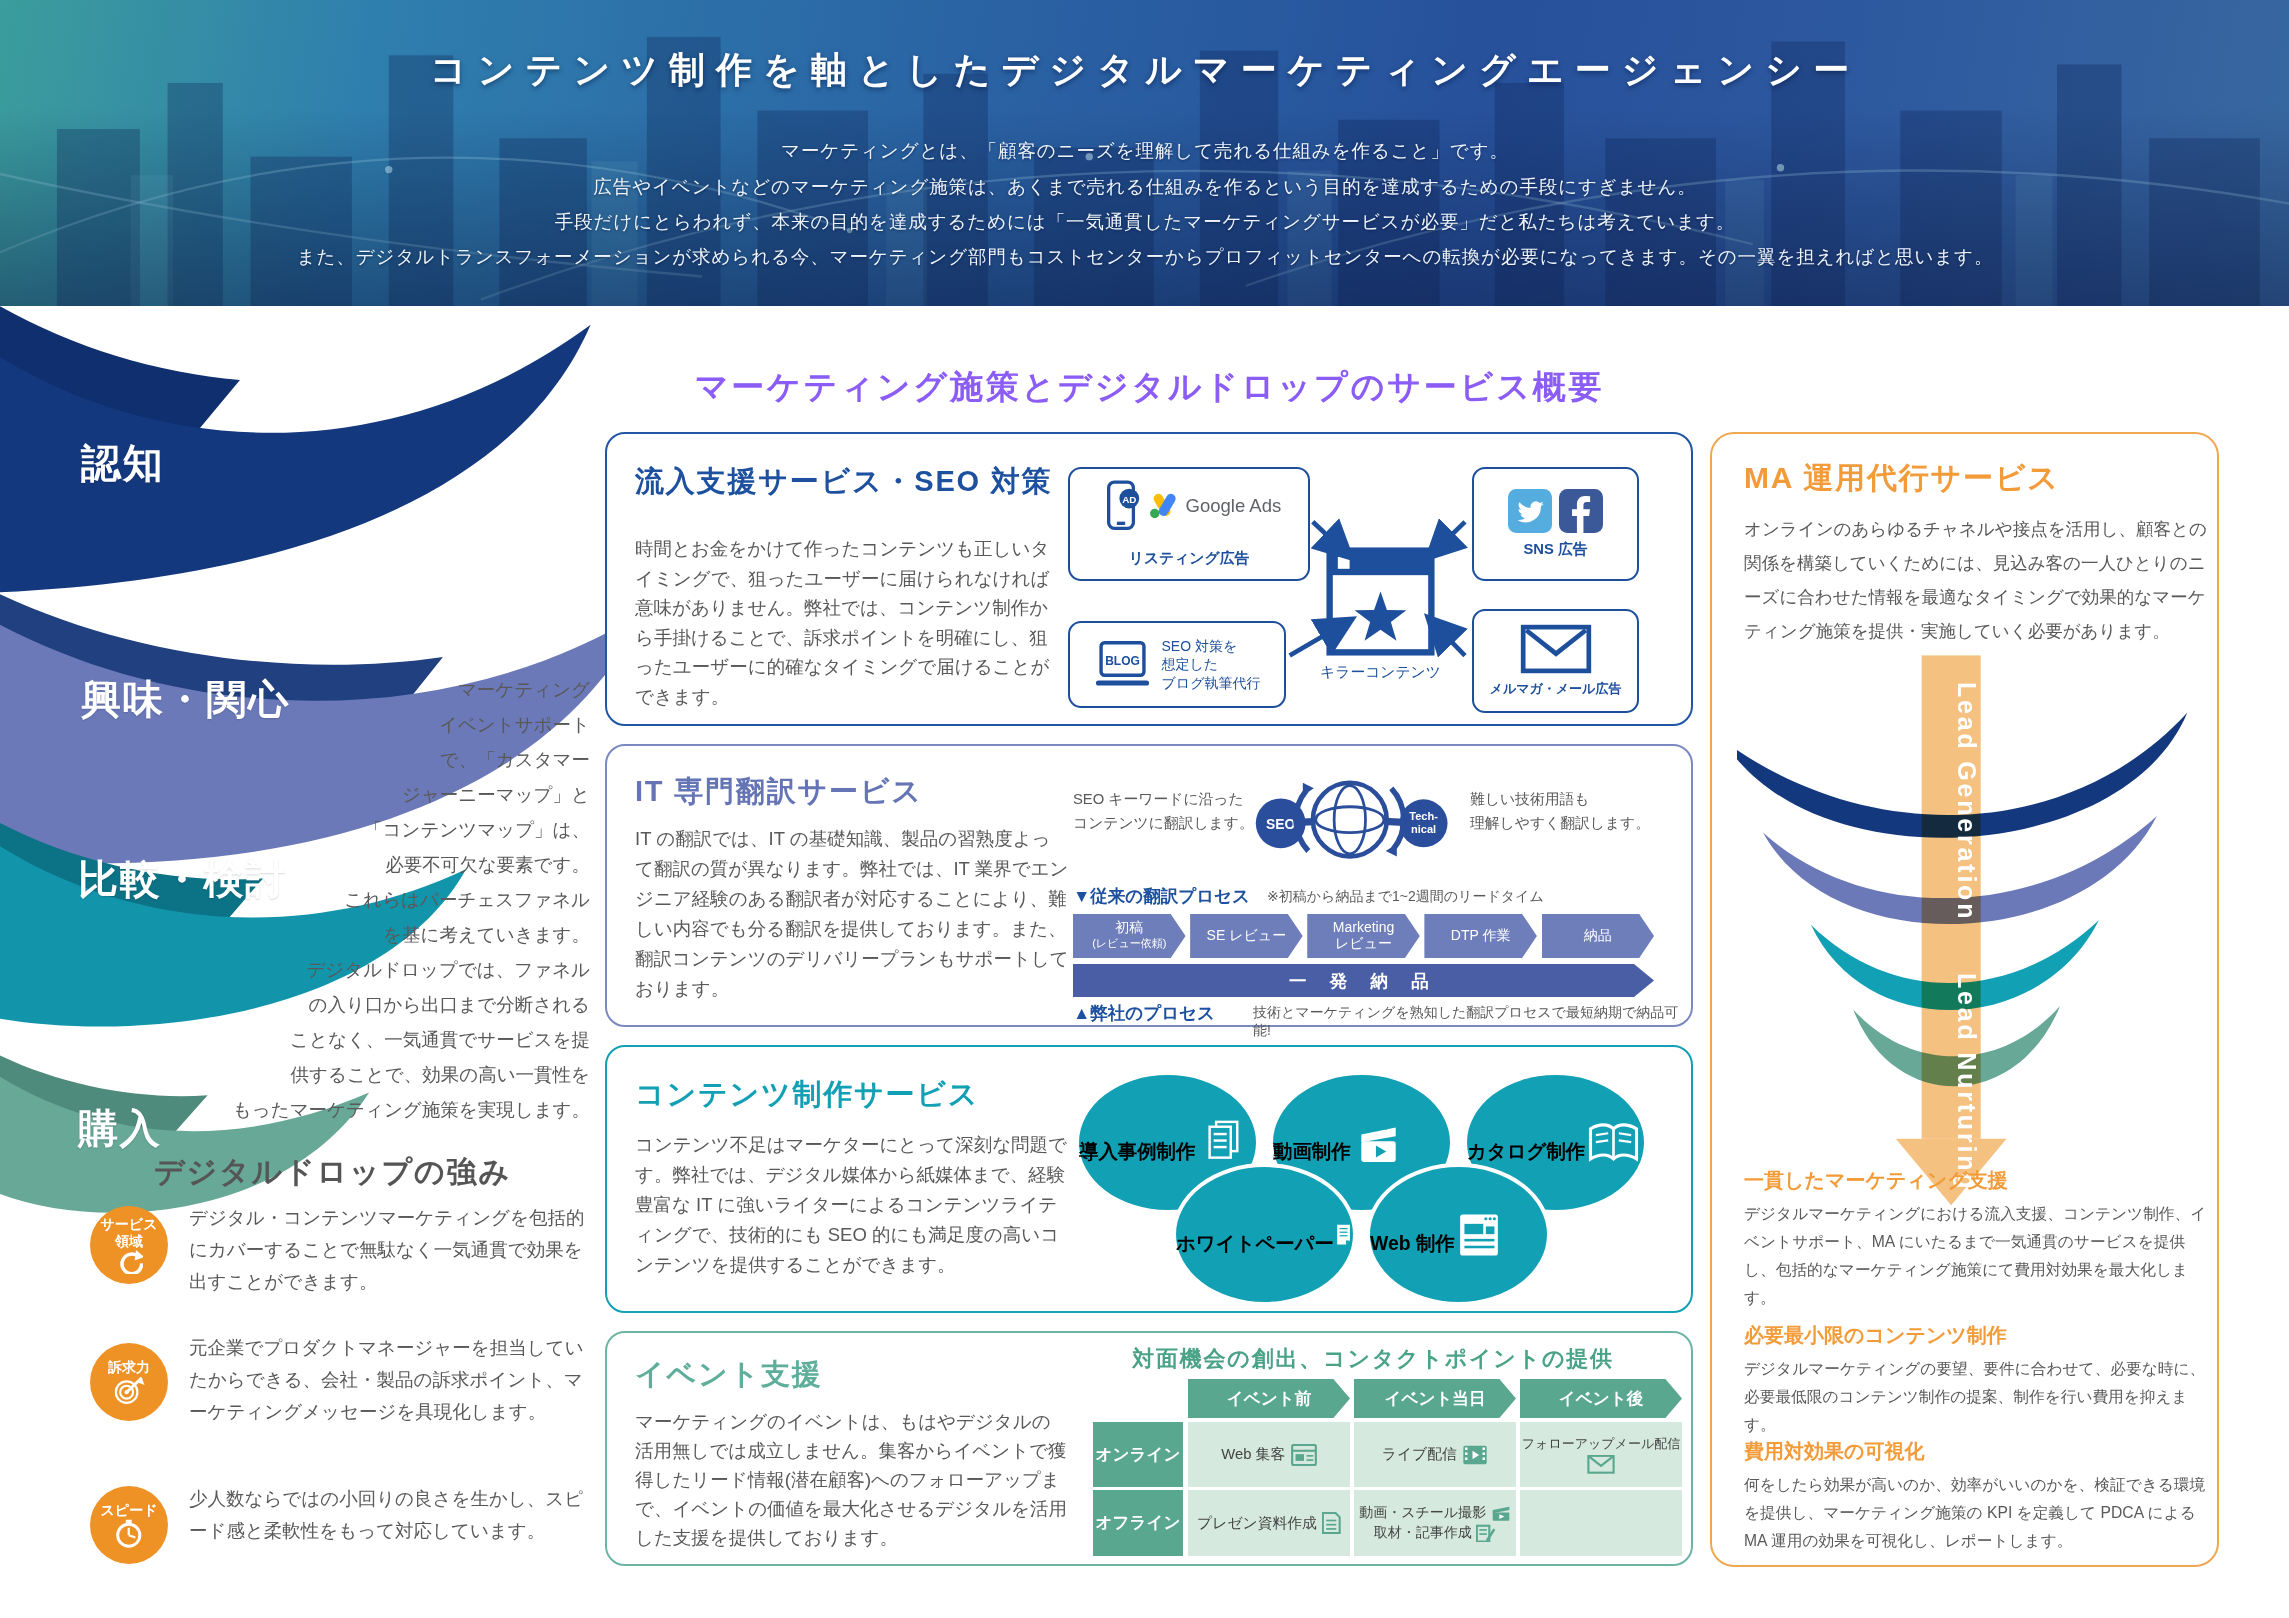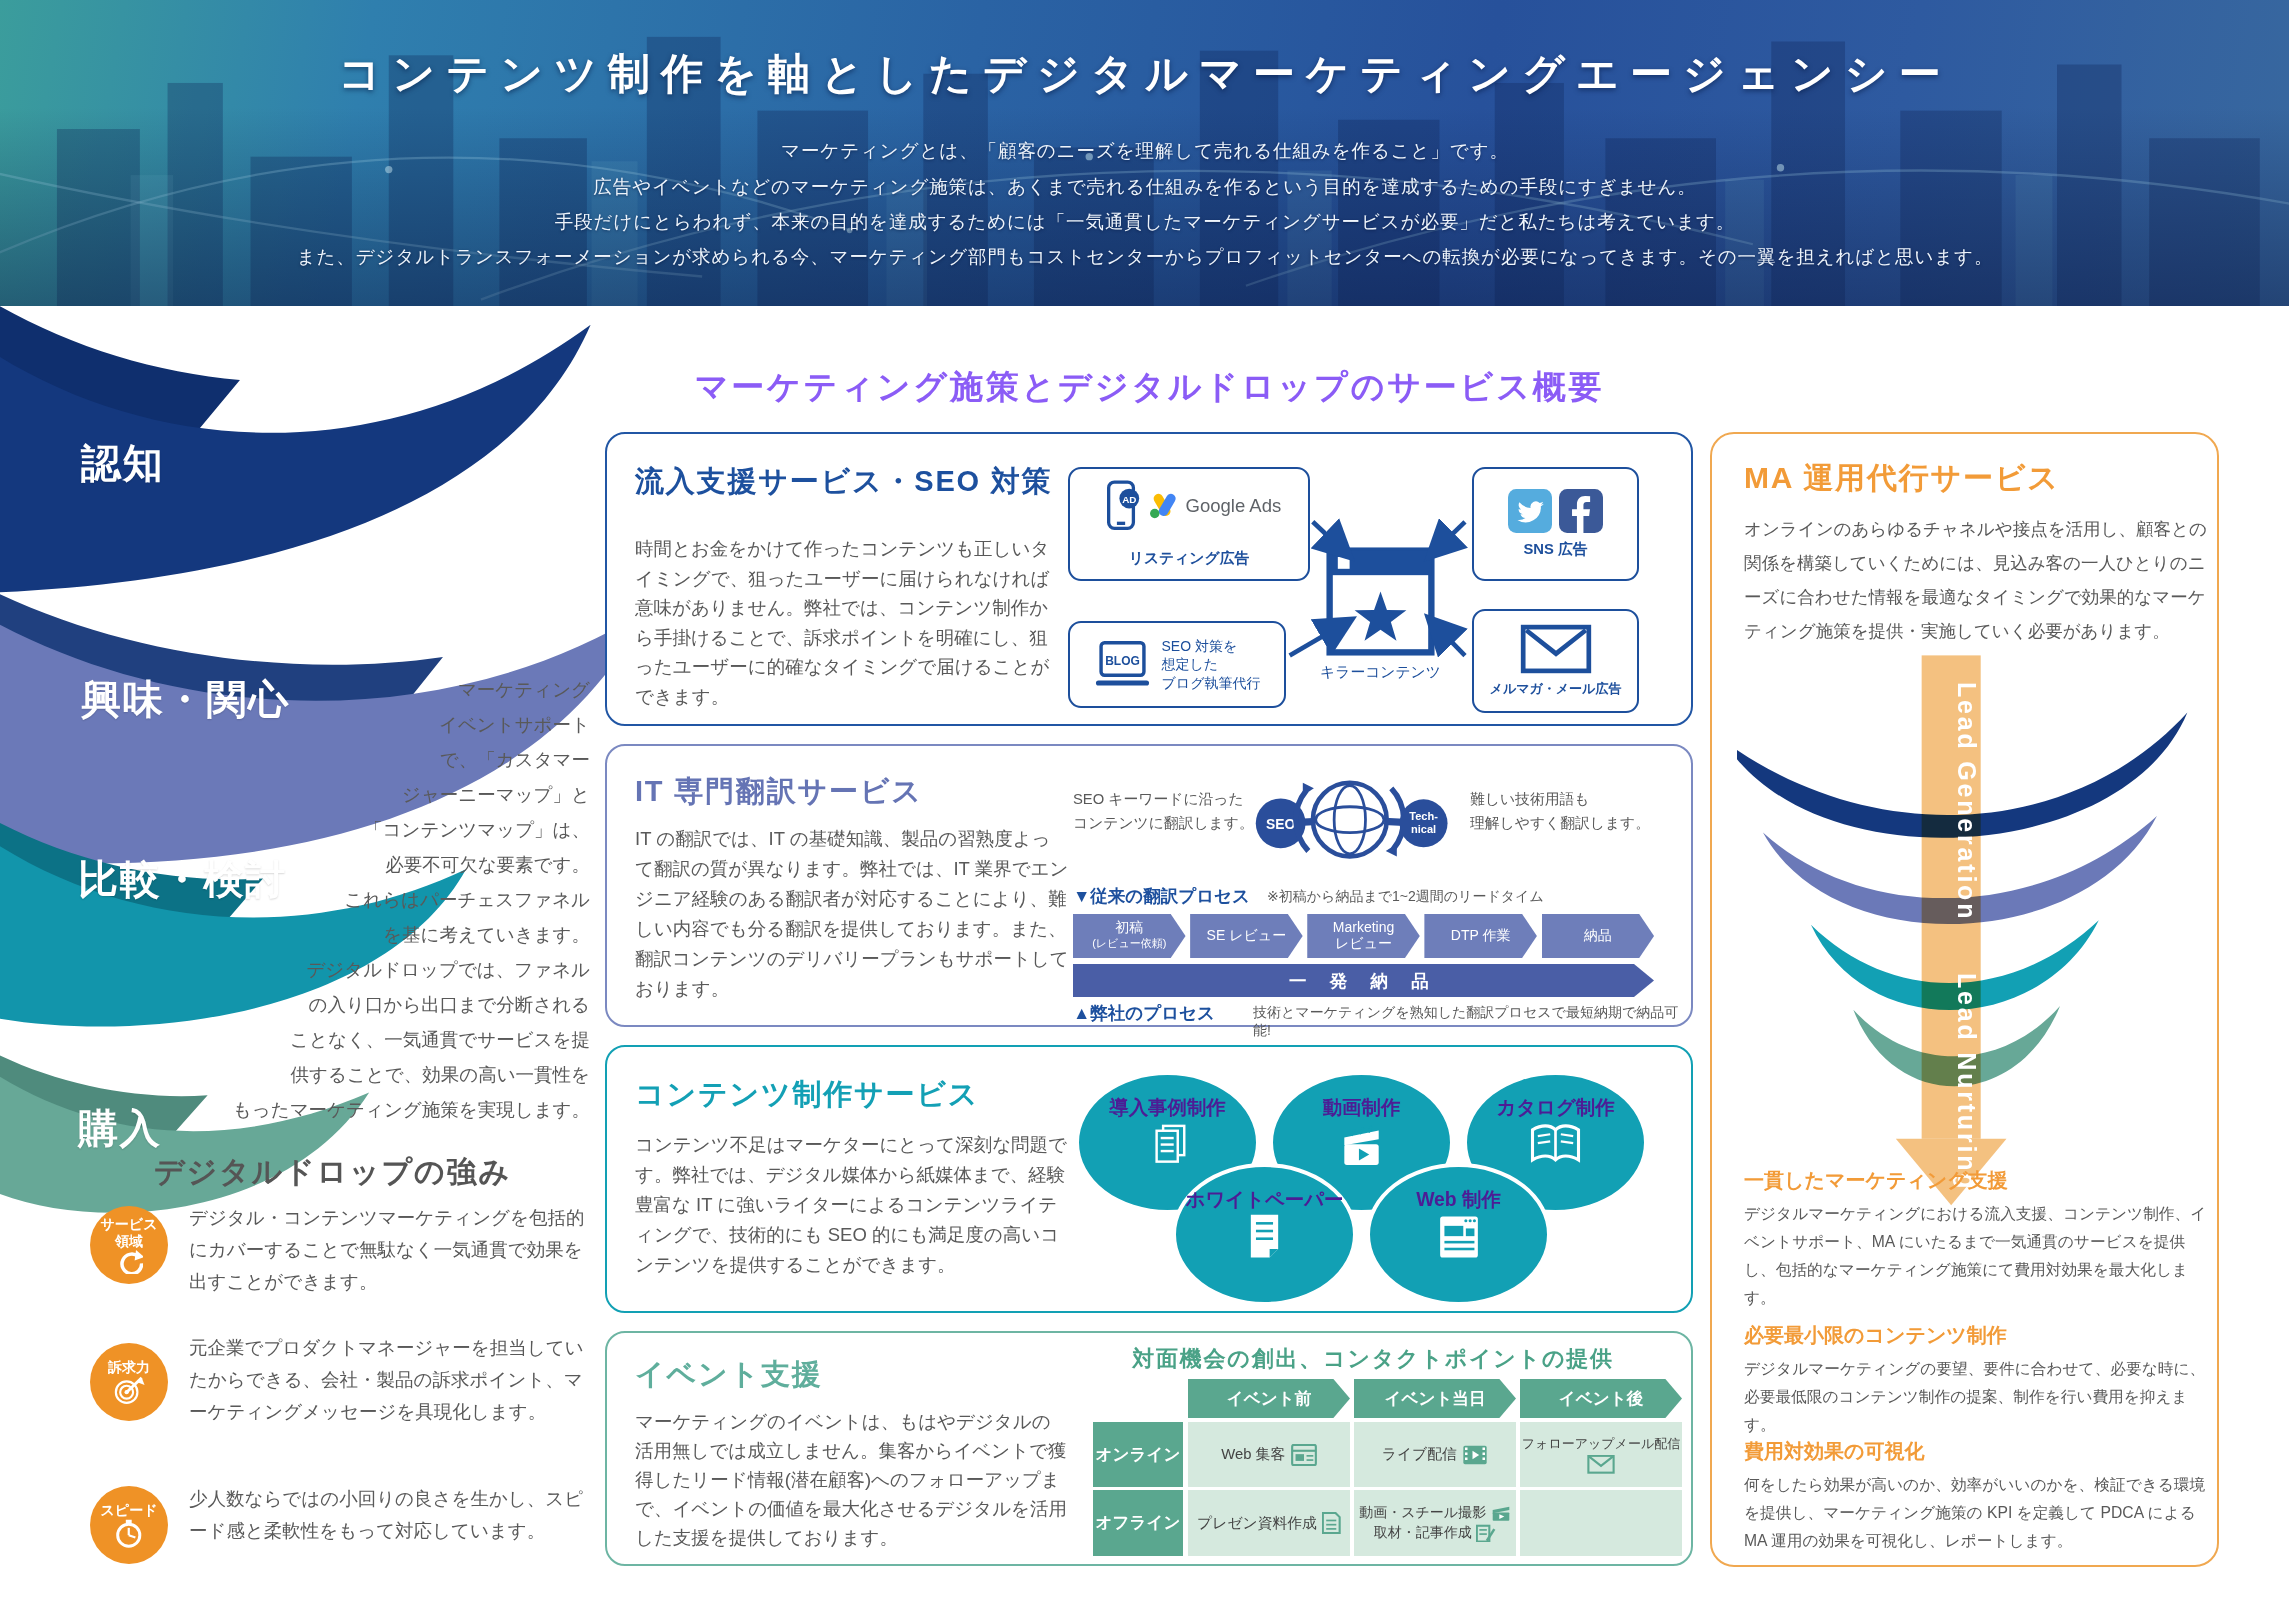--- a/index.html
+++ b/index.html
@@ -3,21 +3,21 @@
 <meta charset="utf-8">
 <style>
   html,body{margin:0;padding:0;background:#fff;}
   #page{position:relative;width:2290px;height:1619px;overflow:hidden;background:#fff;
         font-family:"Liberation Sans","DejaVu Sans",sans-serif;color:#595959;}
   .abs{position:absolute;}
   
   #header{left:0;top:0;width:2290px;height:306px;
     background:linear-gradient(100deg,#3b9d9c 0%,#2f7fae 16%,#2a63a4 42%,#27519b 64%,#2e5aa0 82%,#38689f 100%);}
   #header .darken{position:absolute;inset:0;background:linear-gradient(to bottom,rgba(0,0,0,0) 35%,rgba(10,24,66,.45) 100%);}
-  .hdr-title{left:0;top:46px;width:2290px;text-align:center;color:#fff;font-size:42px;font-weight:bold;letter-spacing:11px;text-shadow:0 1.8px 5.5px rgba(0,20,60,.55);}
+  .hdr-title{left:0;top:46px;width:2290px;text-align:center;color:#fff;font-size:36px;font-weight:bold;letter-spacing:11px;text-shadow:0 1.8px 5.5px rgba(0,20,60,.55);}
   .hdr-line{left:0;width:2290px;text-align:center;color:#eef4fb;font-size:18.5px;letter-spacing:0.9px;text-shadow:0 0.9px 2.8px rgba(0,20,60,.6);}
   
   .stage{color:#fff;font-weight:bold;font-size:40px;letter-spacing:1.8px;text-shadow:0 0.9px 1.8px rgba(0,0,0,.15);}
   .funnel-par div{font-size:18.5px;line-height:35px;color:#595959;}
   .strength-title{font-size:30px;font-weight:bold;color:#555;letter-spacing:1.8px;}
   .badge{border-radius:50%;background:#ef9226;color:#fff;display:flex;flex-direction:column;align-items:center;justify-content:center;text-align:center;}
   .badge .bl{font-size:14px;font-weight:bold;line-height:16.6px;}
   .sttext{font-size:18.5px;line-height:32px;color:#595959;}
   
   .ovtitle{font-size:33px;font-weight:bold;color:#8b5cf6;letter-spacing:2.8px;text-align:center;}
@@ -34,21 +34,21 @@
   .note{font-size:14.8px;line-height:24px;color:#595959;}
   .plabel{font-size:17.5px;font-weight:bold;color:#1d509e;}
   .pnote{font-size:14px;color:#595959;}
   .steps{display:flex;gap:4.6px;}
   .step{flex:1;background:#6e7eba;color:#fff;display:flex;flex-direction:column;align-items:center;justify-content:center;text-align:center;
         clip-path:polygon(0 0,calc(100% - 14.8px) 0,100% 50%,calc(100% - 14.8px) 100%,0 100%);}
   .step span{display:block;font-size:14px;line-height:15.7px;}
   .step span.small{font-size:11px;}
   .directbar{background:#4a5ea6;color:#fff;display:flex;align-items:center;justify-content:center;font-size:17.5px;font-weight:bold;letter-spacing:9.2px;
         clip-path:polygon(0 0,calc(100% - 20px) 0,100% 50%,calc(100% - 20px) 100%,0 100%);}
-  .bubble{border-radius:50%;background:#12a0b4;border:4.6px solid #fff;display:flex;flex-direction:column;align-items:center;color:#4c1d95;}
+  .bubble{border-radius:50%;background:#12a0b4;border:4.6px solid #fff;display:flex;flex-direction:row;align-items:center;color:#000000;}
   .bubble .blabel{font-size:19.4px;font-weight:bold;margin-top:18.5px;white-space:nowrap;}
   .etitle{font-size:22px;font-weight:bold;color:#4aa287;letter-spacing:1.8px;text-align:center;}
   .echev{background:#5aa78f;color:#fff;font-size:16.6px;font-weight:bold;display:flex;align-items:center;justify-content:center;
         clip-path:polygon(0 0,calc(100% - 16.6px) 0,100% 50%,calc(100% - 16.6px) 100%,0 100%);}
   .erowlab{background:#5aa78f;color:#fff;font-size:16.6px;font-weight:bold;display:flex;align-items:center;justify-content:center;}
   .ecell{background:#d5e9de;display:flex;align-items:center;justify-content:center;gap:5.5px;color:#444;font-size:14.8px;}
   .ecell.col{flex-direction:column;gap:1.8px;font-size:13px;}
   .eminirow{display:flex;align-items:center;justify-content:center;gap:4.6px;font-size:14px;color:#444;}
   
   #mabox{border:2.8px solid #f0a850;border-radius:24px;}

